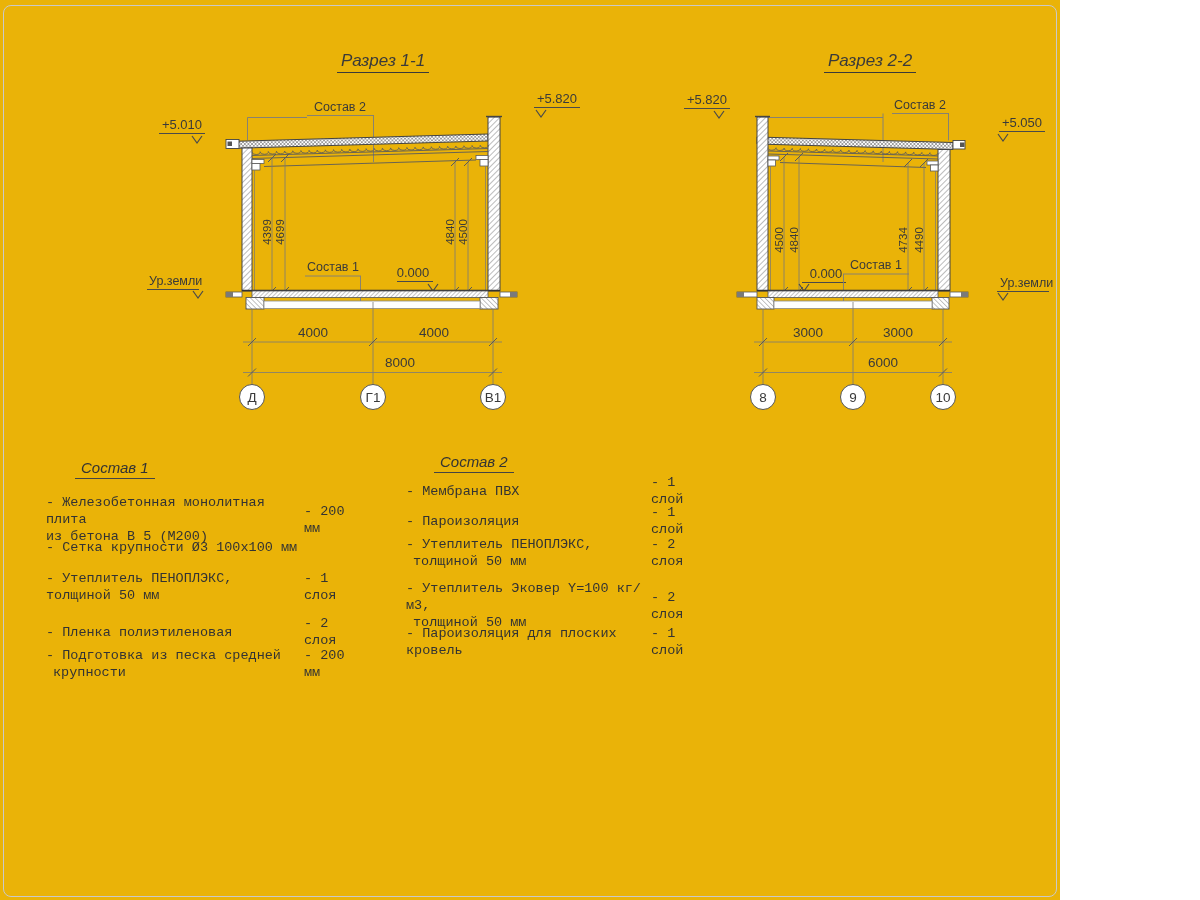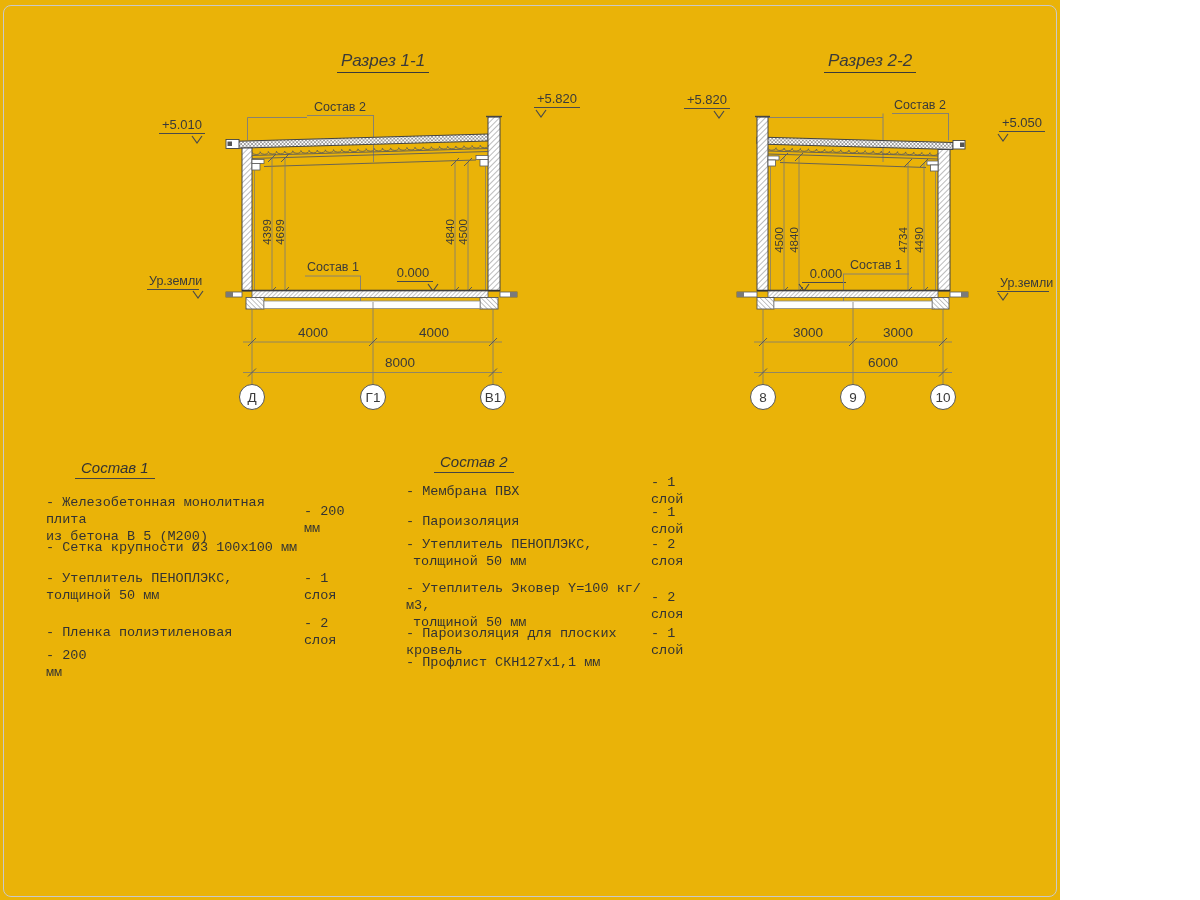--- a/index.html
+++ b/index.html
@@ -308,20 +308,24 @@
       <div class="mi-val">- 1 слоя</div>
     </div>
     <div class="mat-item" style="top:165px">
       <div class="mi-text">
         <div>- Пленка полиэтиленовая</div>
         <div></div>
       </div>
       <div class="mi-val">- 2 слоя</div>
     </div>
     <div class="mat-item" style="top:197px">
+      <div class="mi-text">
+        <div>- Подготовка из песка средней</div>
+        <div style="padding-left:7px">крупности</div>
+      </div>
       <div class="mi-val">- 200 мм</div>
     </div>
   </div>
 
   <div class="mat-title" style="left:434px;top:453px;">Состав 2</div>
   <div id="sostav2-list" class="mat-list">
     <div class="mat-item" style="top:47px">
       <div class="mi-text">
         <div>- Мембрана ПВХ</div>
         <div></div>
@@ -349,21 +353,14 @@
       </div>
       <div class="mi-val">- 2 слоя</div>
     </div>
     <div class="mat-item" style="top:198px">
       <div class="mi-text">
         <div>- Пароизоляция для плоских кровель</div>
         <div></div>
       </div>
       <div class="mi-val">- 1 слой</div>
     </div>
-    <div class="mat-item" style="top:227px">
-      <div class="mi-text">
-        <div>- Профлист СКН127х1,1 мм</div>
-        <div></div>
-      </div>
-      <div class="mi-val"></div>
-    </div>
   </div>
 </div>
 
 </body></html>

